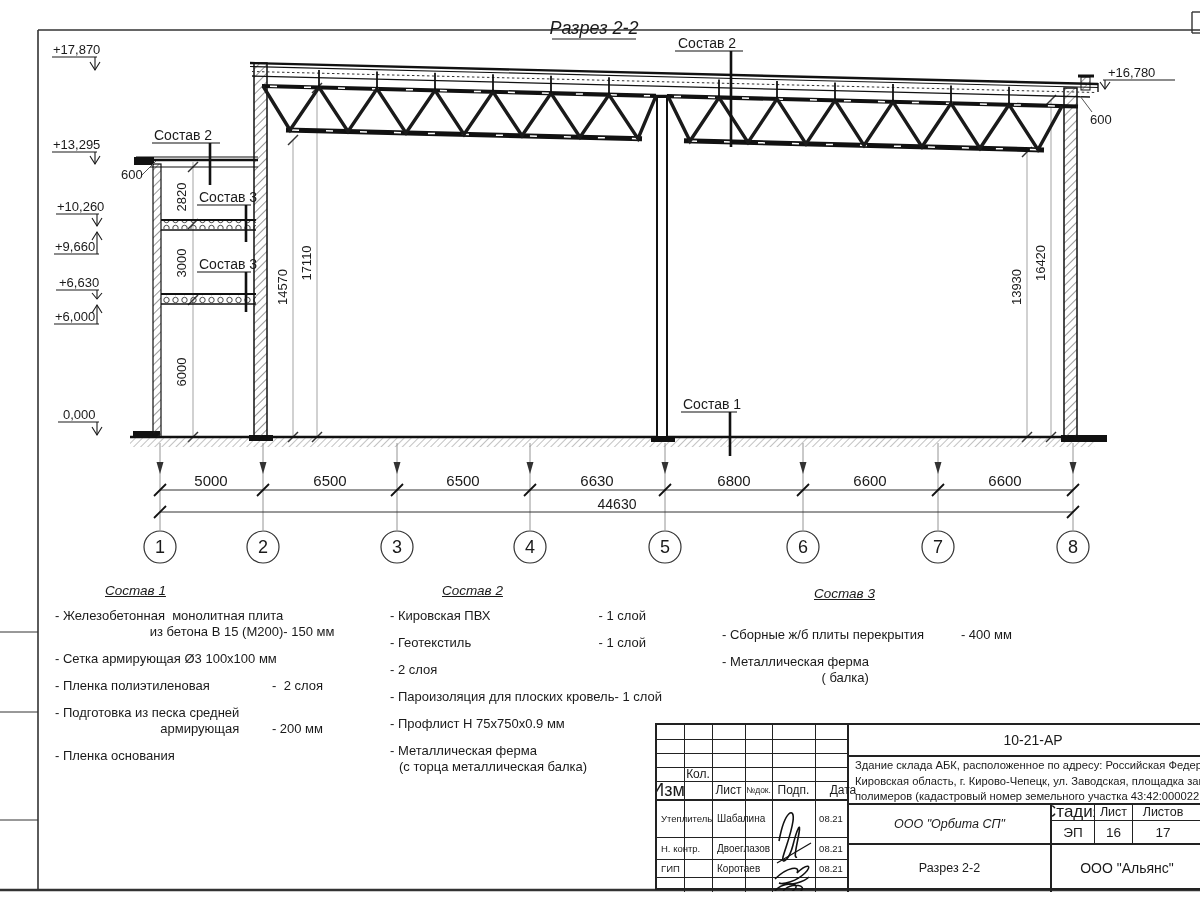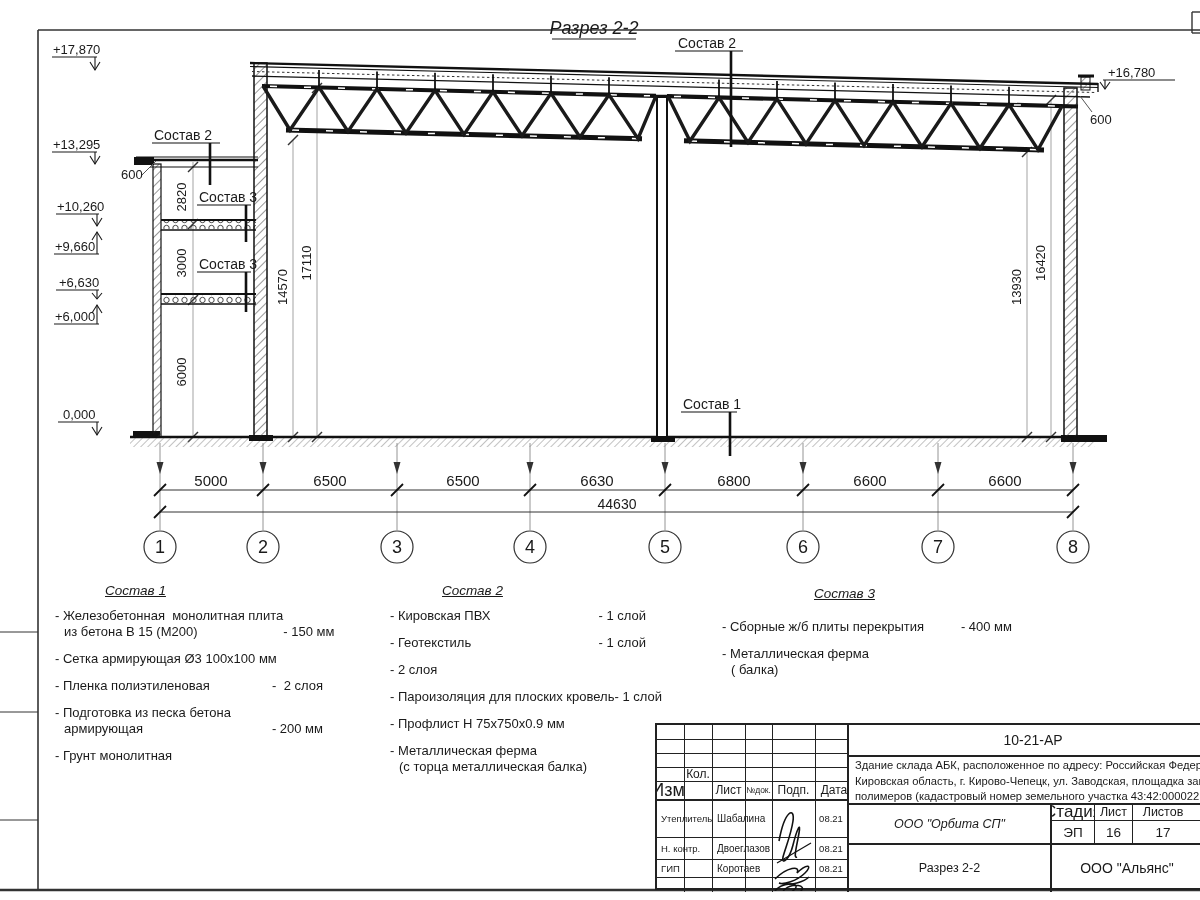--- a/index.html
+++ b/index.html
@@ -6,21 +6,21 @@
   body{width:1200px;height:900px;position:relative;overflow:hidden;
        font-family:"Liberation Sans",sans-serif;color:#1a1a1a;}
   svg text{font-family:"Liberation Sans",sans-serif;fill:#1a1a1a;}
   .abs{position:absolute;}
   
   .comp{position:absolute;font-size:13px;line-height:16px;}
   .comp-title{display:inline-block;font-style:italic;text-decoration:underline;
               margin-bottom:9px;font-size:13.5px;}
   .comp-item{display:flex;justify-content:space-between;margin-bottom:11px;}
   .comp-name div{white-space:pre;}
-  .comp-name .l2{padding-left:9px;}
+  .comp-name .l2{padding-left:9px;text-align:right;}
   .comp-val{align-self:flex-end;white-space:pre;}
   
   .tb{position:absolute;left:655px;top:723px;width:560px;height:167px;
       border:2px solid #222;box-sizing:border-box;font-size:12px;}
   .tb .cell{position:absolute;box-sizing:border-box;display:flex;
             align-items:center;justify-content:center;text-align:center;overflow:hidden;}
   .tb .lft{justify-content:flex-start;padding-left:4px;text-align:left;}
   .vline{position:absolute;width:1px;background:#222;}
   .hline{position:absolute;height:1px;background:#222;}
   .desc{font-size:11.2px;line-height:15.6px;text-align:left;
@@ -325,28 +325,28 @@
       </div>
   </div>
   <div class="comp-item">
     <div class="comp-name">
         <div>- Пленка полиэтиленовая</div>
       </div>
     <div class="comp-val">-  2 слоя</div>
   </div>
   <div class="comp-item">
     <div class="comp-name">
-        <div>- Подготовка из песка бетона</div>
+        <div>- Подготовка из песка средней</div>
       <div class="l2">армирующая</div>
       </div>
     <div class="comp-val">- 200 мм</div>
   </div>
   <div class="comp-item">
     <div class="comp-name">
-        <div>- Грунт монолитная</div>
+        <div>- Пленка основания</div>
       </div>
   </div>
 </div>
 
 <div class="comp" style="left:390px;top:583px;width:256px">
   <div style="margin-left:52px"><span class="comp-title">Состав 2</span></div>
   <div class="comp-item">
     <div class="comp-name">
         <div>- Кировская ПВХ</div>
       </div>
@@ -375,21 +375,21 @@
   <div class="comp-item">
     <div class="comp-name">
         <div>- Металлическая ферма</div>
       <div class="l2">(с торца металлическая балка)</div>
       </div>
   </div>
 </div>
 
 <div class="comp" style="left:722px;top:586px;width:290px">
   <div style="margin-left:92px"><span class="comp-title">Состав 3</span></div>
-  <div class="comp-item" style="margin-top:8px">
+  <div class="comp-item" style="margin-top:16px">
     <div class="comp-name">
         <div>- Сборные ж/б плиты перекрытия</div>
       </div>
     <div class="comp-val">- 400 мм</div>
   </div>
   <div class="comp-item">
     <div class="comp-name">
         <div>- Металлическая ферма</div>
       <div class="l2">( балка)</div>
       </div>
@@ -420,21 +420,21 @@
   <div class="vline" style="left:393px;top:78px;height:89px;width:2px"></div>
   <div class="vline" style="left:437px;top:78px;height:40px"></div>
   <div class="vline" style="left:475px;top:78px;height:40px"></div>
   <div class="hline" style="left:393px;top:95px;width:167px"></div>
 
   <div class="cell" style="left:0;top:56px;width:27px;height:18px;font-size:18px">Изм.</div>
   <div class="cell" style="left:27px;top:40px;width:28px;height:18px;font-size:12px">Кол.</div>
   <div class="cell" style="left:55px;top:56px;width:33px;height:18px;font-size:12px">Лист</div>
   <div class="cell" style="left:88px;top:56px;width:27px;height:18px;font-size:8.5px">№док.</div>
   <div class="cell" style="left:115px;top:56px;width:43px;height:18px;font-size:12px">Подп.</div>
-  <div class="cell" style="left:161px;top:56px;width:32px;height:18px;font-size:12px">Дата</div>
+  <div class="cell" style="left:170px;top:56px;width:32px;height:18px;font-size:12px">Дата</div>
 
   <div class="cell lft" style="left:0;top:80px;width:55px;height:26px;font-size:9.5px">Утеплитель</div>
   <div class="cell lft" style="left:56px;top:80px;width:59px;height:26px;font-size:10px">Шабалина</div>
   <div class="cell" style="left:158px;top:80px;width:32px;height:26px;font-size:9.5px">08.21</div>
   <div class="cell lft" style="left:0;top:114px;width:55px;height:18px;font-size:9.5px">Н. контр.</div>
   <div class="cell lft" style="left:56px;top:114px;width:59px;height:18px;font-size:10px">Двоеглазов</div>
   <div class="cell" style="left:158px;top:114px;width:32px;height:18px;font-size:9.5px">08.21</div>
   <div class="cell lft" style="left:0;top:135px;width:55px;height:16px;font-size:9.5px">ГИП</div>
   <div class="cell lft" style="left:56px;top:135px;width:59px;height:16px;font-size:10px">Коротаев</div>
   <div class="cell" style="left:158px;top:135px;width:32px;height:16px;font-size:9.5px">08.21</div>

